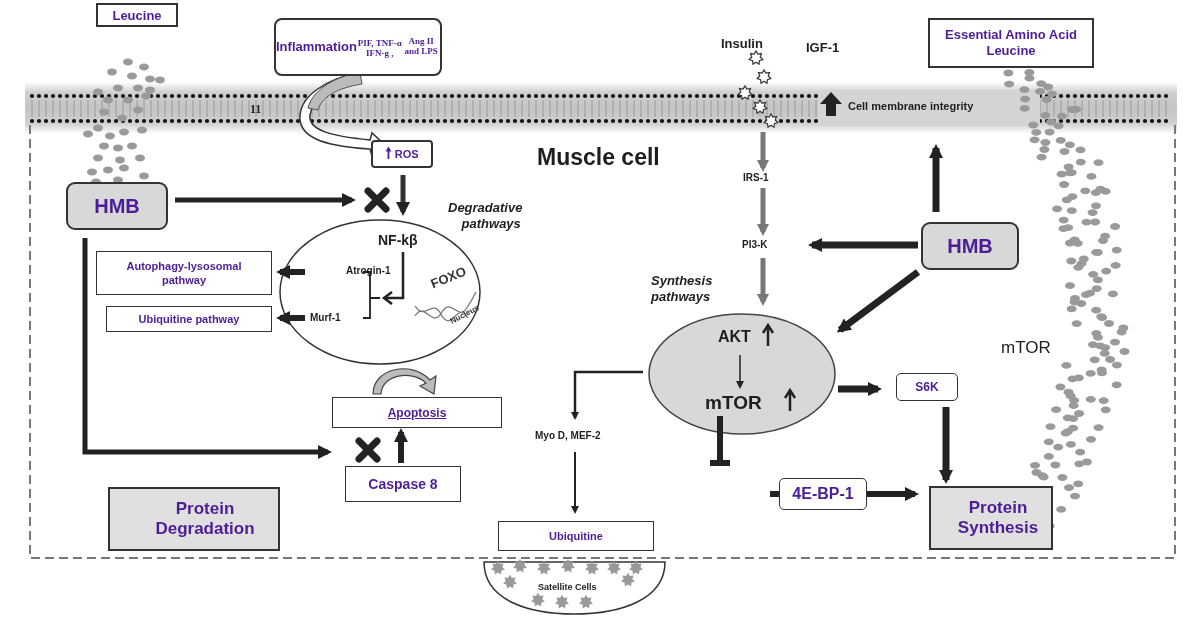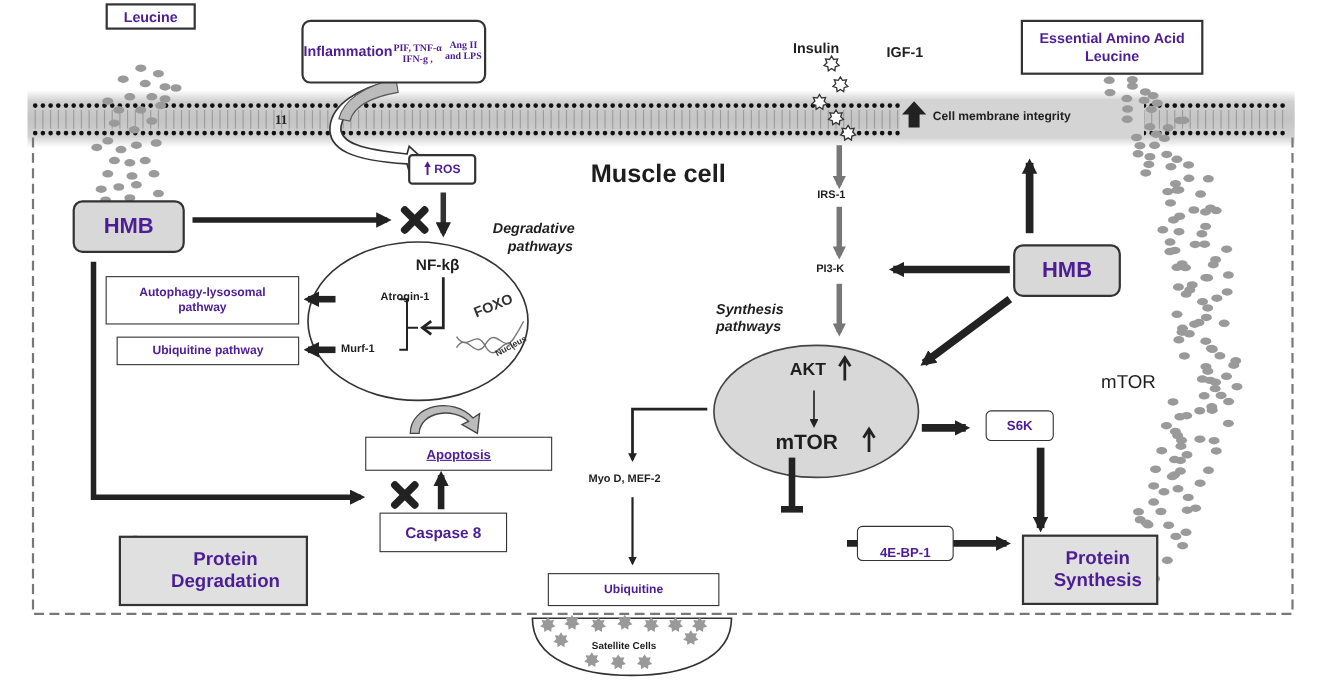--- a/index.html
+++ b/index.html
@@ -904,21 +904,21 @@
     <span>Synthesis</span><br>
     <span>pathways</span>
   </span>
 
   <span class="lbl" style="left:718px;top:328px;font-size:16px;">AKT</span>
   <span class="lbl" style="left:705px;top:392px;font-size:19px;">mTOR</span>
 
   <div class="box" style="left:896px;top:373px;width:62px;height:28px;border-radius:5px;font-size:12px;border-width:1.5px;">
     <span>S6K</span>
   </div>
-  <div class="box" style="left:779px;top:478px;width:88px;height:32px;border-radius:5px;font-size:12px;border-width:1.5px;align-items:flex-end;">
+  <div class="box" style="left:779px;top:478px;width:88px;height:32px;border-radius:5px;font-size:16px;border-width:1.5px;">
     <span>4E-BP-1</span>
   </div>
 
   <div class="box" style="left:929px;top:486px;width:124px;height:64px;background:#e0e0e0;flex-direction:column;font-size:17px;line-height:1.15;border-width:2.5px;padding-left:14px;">
     <span>Protein</span>
     <span>Synthesis</span>
   </div>
 
   <span class="lbl" style="left:1001px;top:338px;font-size:17px;font-weight:normal;">mTOR</span>
 

